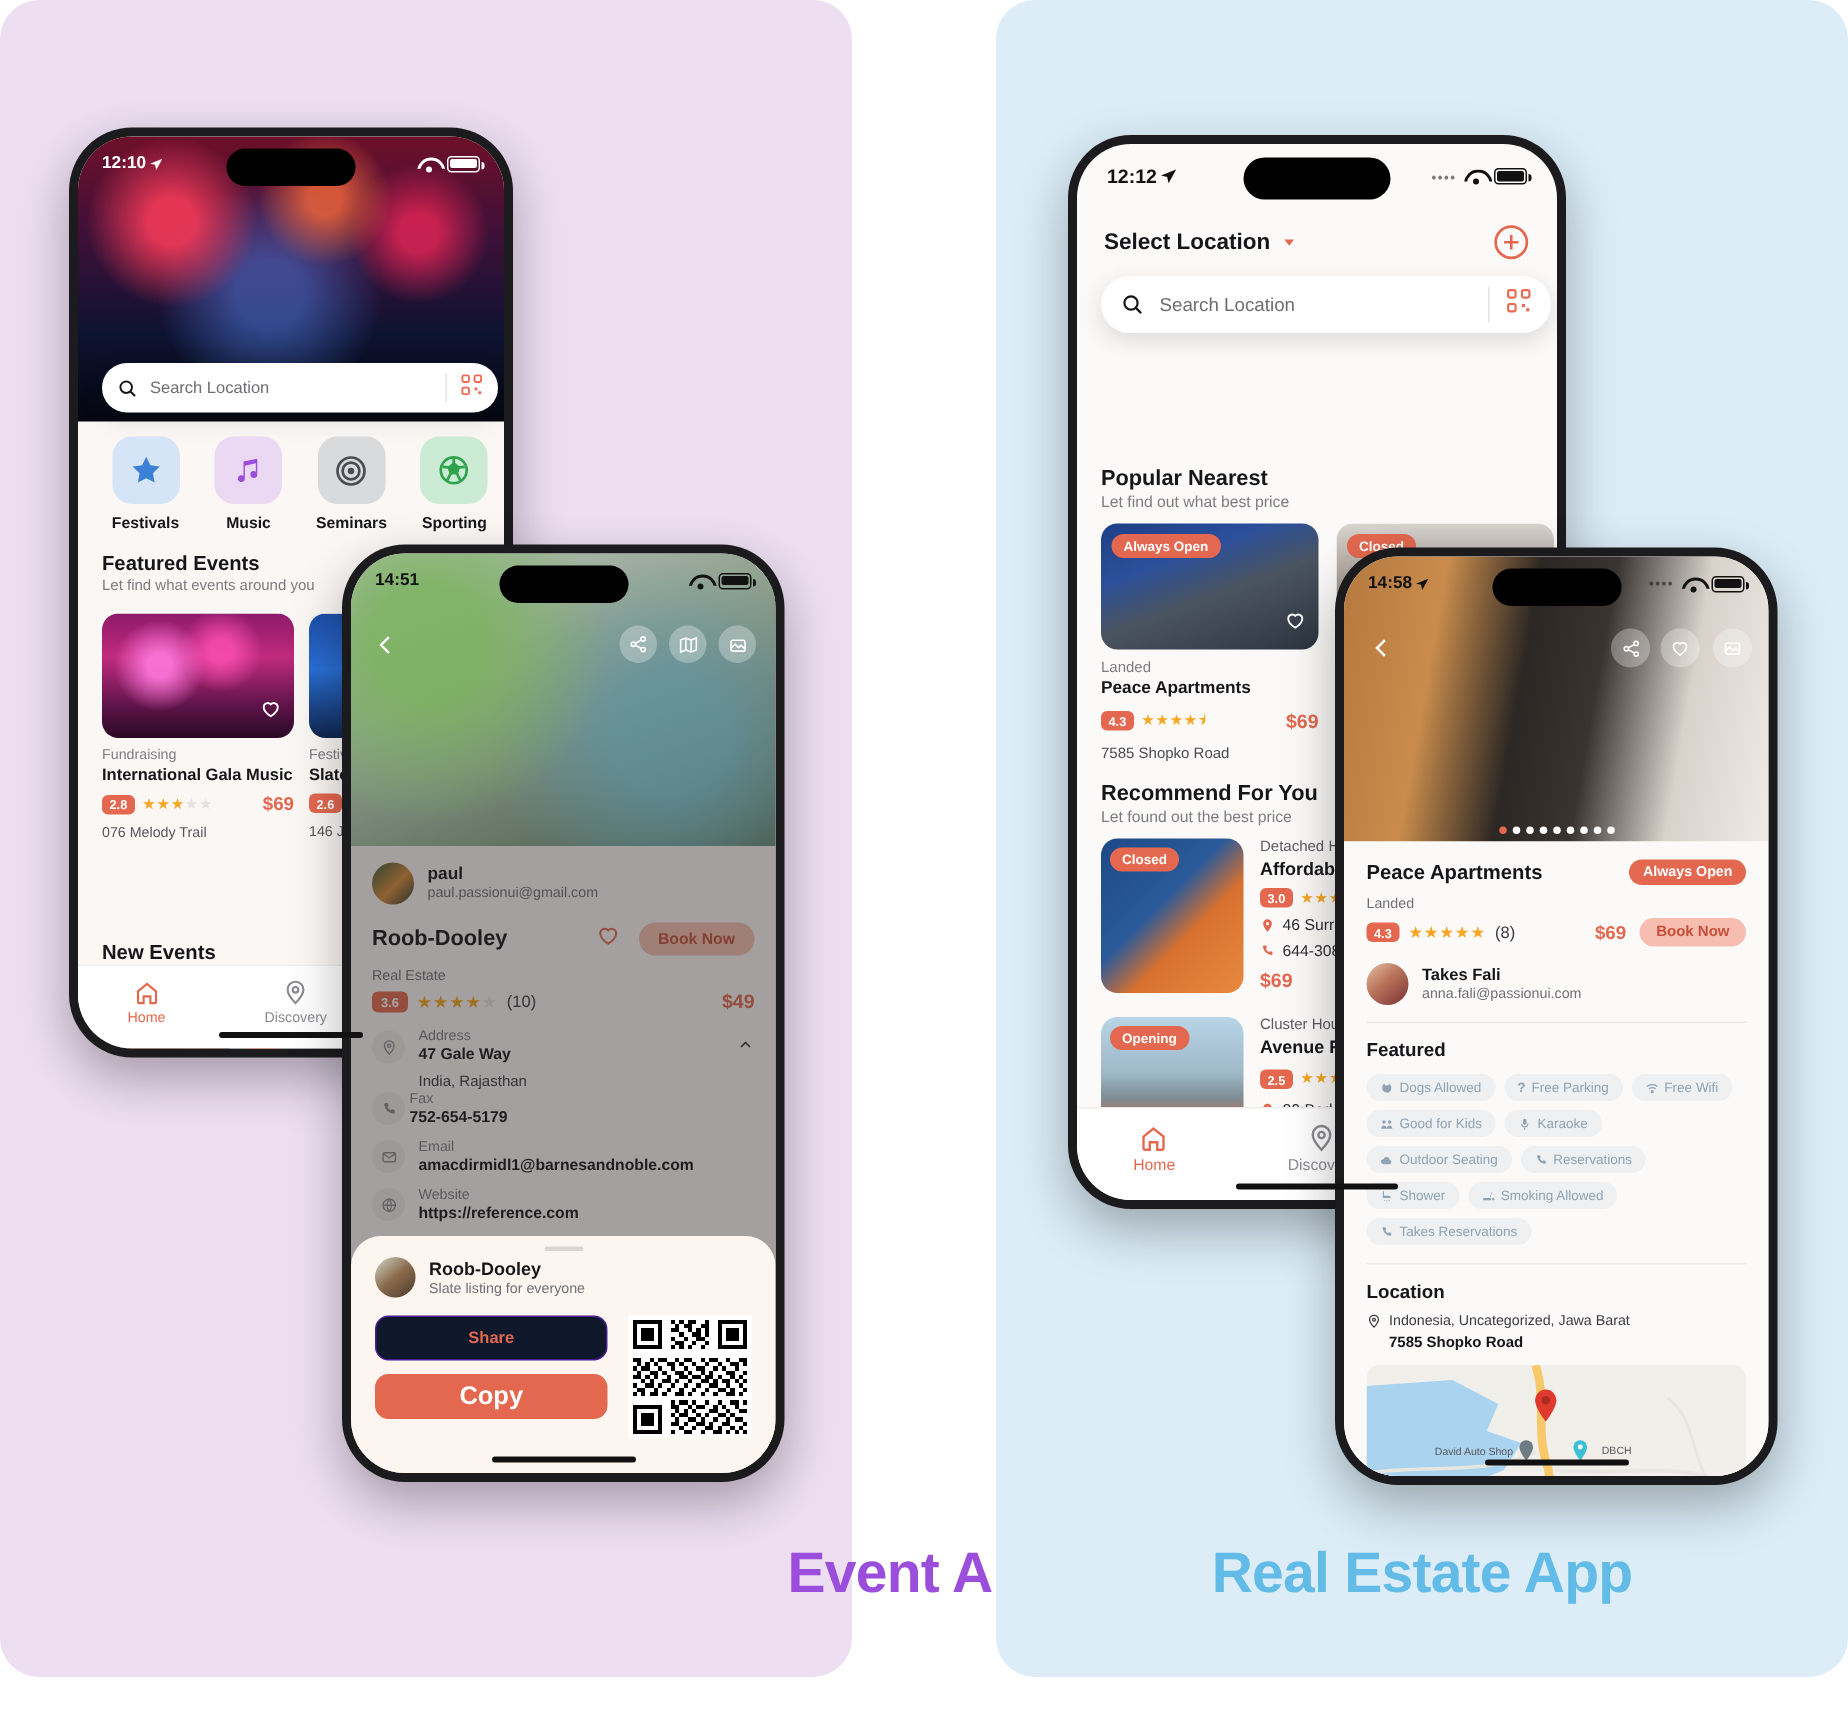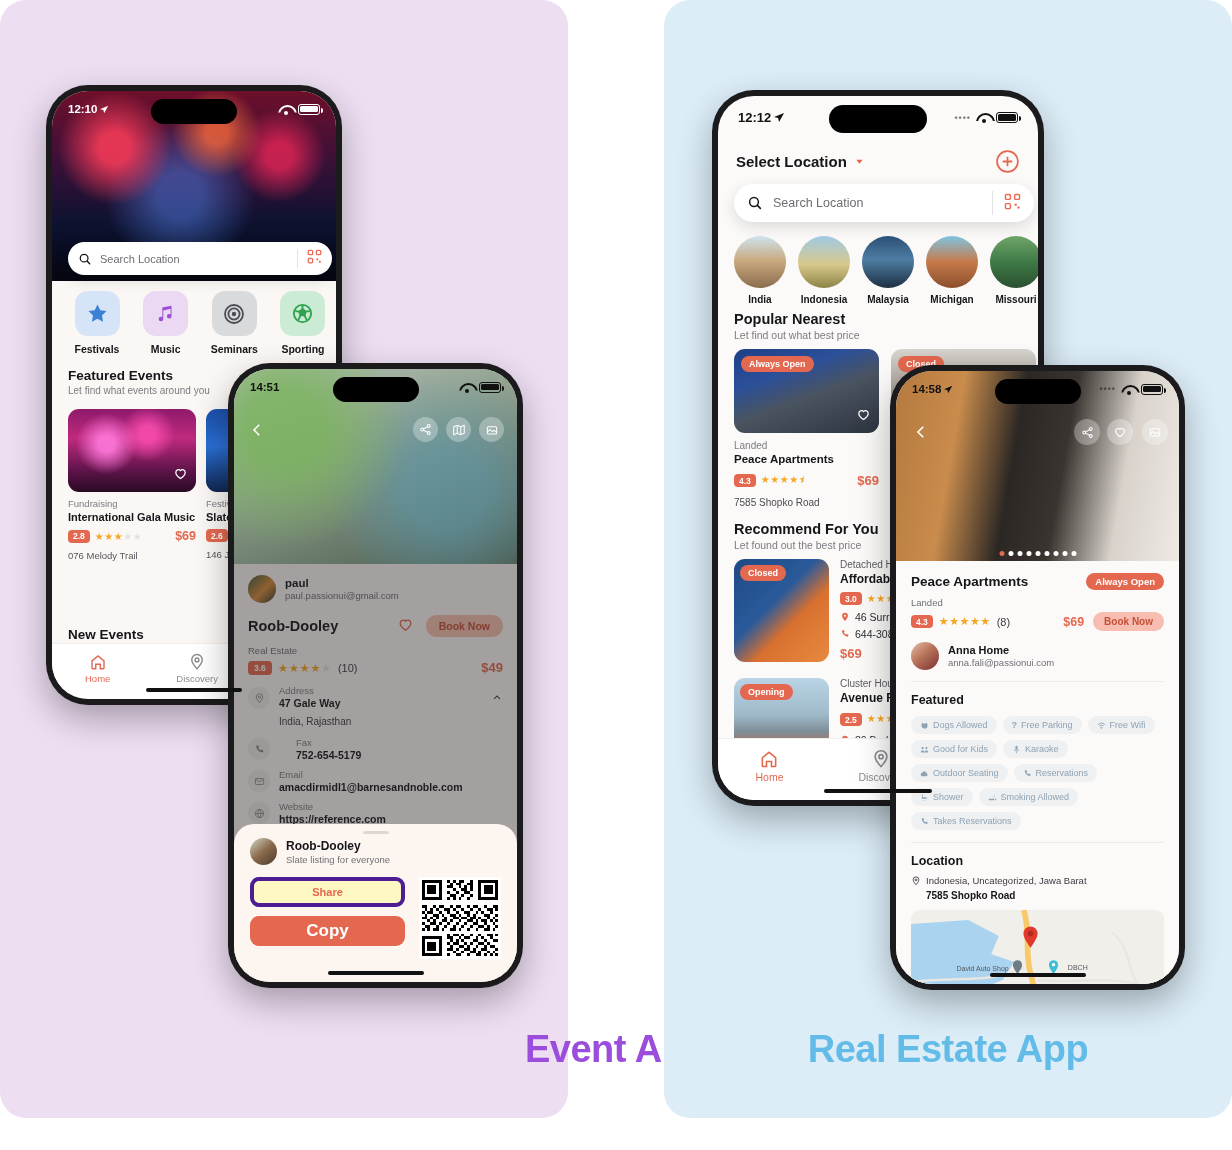--- a/index.html
+++ b/index.html
@@ -409,21 +409,21 @@
                 <span style="display:block;font-size:10.5px;font-weight:bold;color:#15161a;margin-top:1px">47 Gale Way</span>
               </span>
               <span style="color:#2c2c33;margin-top:5px">
                 <svg width="12" height="12" viewBox="0 0 24 24" fill="none" stroke="currentColor" stroke-width="2.1">
                     <path d="m6 14 6-6 6 6"></path>
                   </svg>
               </span>
             </div>
             <div style="font-size:10px;color:#3a3a42;margin:7px 0 0 31px">India, Rajasthan</div>
 
-            <div style="display:flex;align-items:center;gap:26px;margin-top:10px">
+            <div style="display:flex;align-items:center;gap:3px;margin-top:0">
               <span style="width:22px;height:22px;border-radius:50%;background:#EFEBE7;display:flex;align-items:center;justify-content:center;color:#8a8a90;flex:none">
                 <svg width="11" height="11" viewBox="0 0 24 24" fill="currentColor">
                     <path d="M6.6 3h3l1.6 4-2 1.4a12 12 0 0 0 5.4 5.4l1.4-2 4 1.6v3c0 1.1-.9 2-2 2A16.6 16.6 0 0 1 4.6 5c0-1.1.9-2 2-2Z"></path>
                   </svg>
               </span>
               <span>
                 <span style="display:block;font-size:9.5px;color:#7c7c82">Fax</span>
                 <span style="display:block;font-size:10.5px;font-weight:bold;color:#15161a;margin-top:1px">752-654-5179</span>
               </span>
             </div>
@@ -460,21 +460,21 @@
         <div style="position:absolute;left:50%;top:7px;transform:translateX(-50%);width:26px;height:3px;border-radius:2px;background:#DFD6CF"></div>
         <div style="display:flex;gap:9px;align-items:center">
           <div class="ph img-avatar3" style="width:27px;height:27px;border-radius:50%;flex:none"></div>
           <div>
             <div style="font-size:12px;font-weight:bold;color:#15161a">Roob-Dooley</div>
             <div style="font-size:9.5px;color:#6f6f76;margin-top:1px">Slate listing for everyone</div>
           </div>
         </div>
         <div style="display:flex;align-items:flex-start;gap:14px;margin-top:12px">
           <div style="flex:1">
-            <div style="border:4px solid #4c1d95;border-radius:9px;height:30px;display:flex;align-items:center;justify-content:center;color:#E4684F;font-weight:bold;font-size:11px;background:#fef9c3">Share</div>
+            <div style="border:1px solid #4c1d95;border-radius:9px;height:30px;display:flex;align-items:center;justify-content:center;color:#E4684F;font-weight:bold;font-size:11px;background:#0f172a">Share</div>
             <div style="background:#E4684F;border-radius:9px;height:30px;margin-top:9px;display:flex;align-items:center;justify-content:center;color:#fff;font-weight:bold;font-size:17px">Copy</div>
           </div>
           <div style="width:82px;height:82px;flex:none;background:#fff">
             <svg viewBox="0 0 29 29" width="82" height="82" shape-rendering="crispEdges">
               <rect width="29" height="29" fill="#fff"></rect>
               <g fill="#000">
                 <rect x="1" y="1" width="7" height="7"></rect>
                   <rect x="2" y="2" width="5" height="5" fill="#fff"></rect>
                   <rect x="3" y="3" width="3" height="3"></rect>
                 <rect x="21" y="1" width="7" height="7"></rect>
@@ -698,42 +698,20 @@
           <svg width="17" height="17" viewBox="0 0 24 24" fill="currentColor">
               <rect x="2" y="2" width="7" height="7" rx="1.6" fill="none" stroke="currentColor" stroke-width="2"></rect>
               <rect x="15" y="2" width="7" height="7" rx="1.6" fill="none" stroke="currentColor" stroke-width="2"></rect>
               <rect x="2" y="15" width="7" height="7" rx="1.6" fill="none" stroke="currentColor" stroke-width="2"></rect>
               <rect x="15" y="15" width="3" height="3"></rect>
               <rect x="19" y="19" width="3" height="3"></rect>
             </svg>
         </span>
       </div>
 
-      <div style="position:absolute;left:16px;top:140px;width:306px;display:flex;gap:12px">
-        <div style="width:52px;text-align:center">
-          <div class="ph img-ind" style="width:52px;height:52px;border-radius:50%"></div>
-          <div style="font-size:10px;font-weight:bold;color:#15161a;margin-top:6px">India</div>
-        </div>
-        <div style="width:52px;text-align:center">
-          <div class="ph img-indo" style="width:52px;height:52px;border-radius:50%"></div>
-          <div style="font-size:10px;font-weight:bold;color:#15161a;margin-top:6px">Indonesia</div>
-        </div>
-        <div style="width:52px;text-align:center">
-          <div class="ph img-mal" style="width:52px;height:52px;border-radius:50%"></div>
-          <div style="font-size:10px;font-weight:bold;color:#15161a;margin-top:6px">Malaysia</div>
-        </div>
-        <div style="width:52px;text-align:center">
-          <div class="ph img-mich" style="width:52px;height:52px;border-radius:50%"></div>
-          <div style="font-size:10px;font-weight:bold;color:#15161a;margin-top:6px">Michigan</div>
-        </div>
-        <div style="width:52px;text-align:center">
-          <div class="ph img-mis" style="width:52px;height:52px;border-radius:50%"></div>
-          <div style="font-size:10px;font-weight:bold;color:#15161a;margin-top:6px">Missouri</div>
-        </div>
-      </div>
 
       <div style="position:absolute;left:16px;top:215px">
         <div class="sec-title" style="font-size:14.5px">Popular Nearest</div>
         <div class="sec-sub" style="font-size:10.5px;margin-top:2px">Let find out what best price</div>
       </div>
 
       <div style="position:absolute;left:16px;top:253px;display:flex;gap:12px">
         <div style="width:145px">
           <div class="ph img-bldg-blue" style="height:84px;border-radius:11px;position:relative">
             <span class="badge-status" style="left:7px;top:7px;font-size:9px;padding:3px 8px">Always Open</span>
@@ -909,21 +887,21 @@
           <span class="chip-rating" style="font-size:8.5px;padding:1.5px 5px">4.3</span>
           <span class="stars" style="font-size:11px;margin-left:6px">★★★★★</span>
           <span style="font-size:11px;color:#3a3a42;margin-left:6px">(8)</span>
           <span class="price" style="font-size:12.5px;margin-left:auto">$69</span>
           <span class="book-btn" style="margin-left:9px;font-size:10px;padding:4px 11px">Book Now</span>
         </div>
 
         <div style="display:flex;align-items:center;gap:9px;margin-top:11px">
           <div class="ph img-avatar2" style="width:28px;height:28px;border-radius:50%"></div>
           <div>
-            <div style="font-size:11px;font-weight:bold;color:#15161a">Anna Home</div>
+            <div style="font-size:11px;font-weight:bold;color:#15161a">Takes Fali</div>
             <div style="font-size:9.5px;color:#6f6f76;margin-top:1px">anna.fali@passionui.com</div>
           </div>
         </div>
 
         <div style="height:1px;background:#EDE9E5;margin:11px 0 0"></div>
 
         <div style="font-size:12.5px;font-weight:bold;color:#15161a;margin-top:11px">Featured</div>
 
         <div style="display:flex;flex-wrap:wrap;gap:6px;margin-top:9px">
           <span class="feat-pill" style="font-size:9px;padding:4px 9px">

